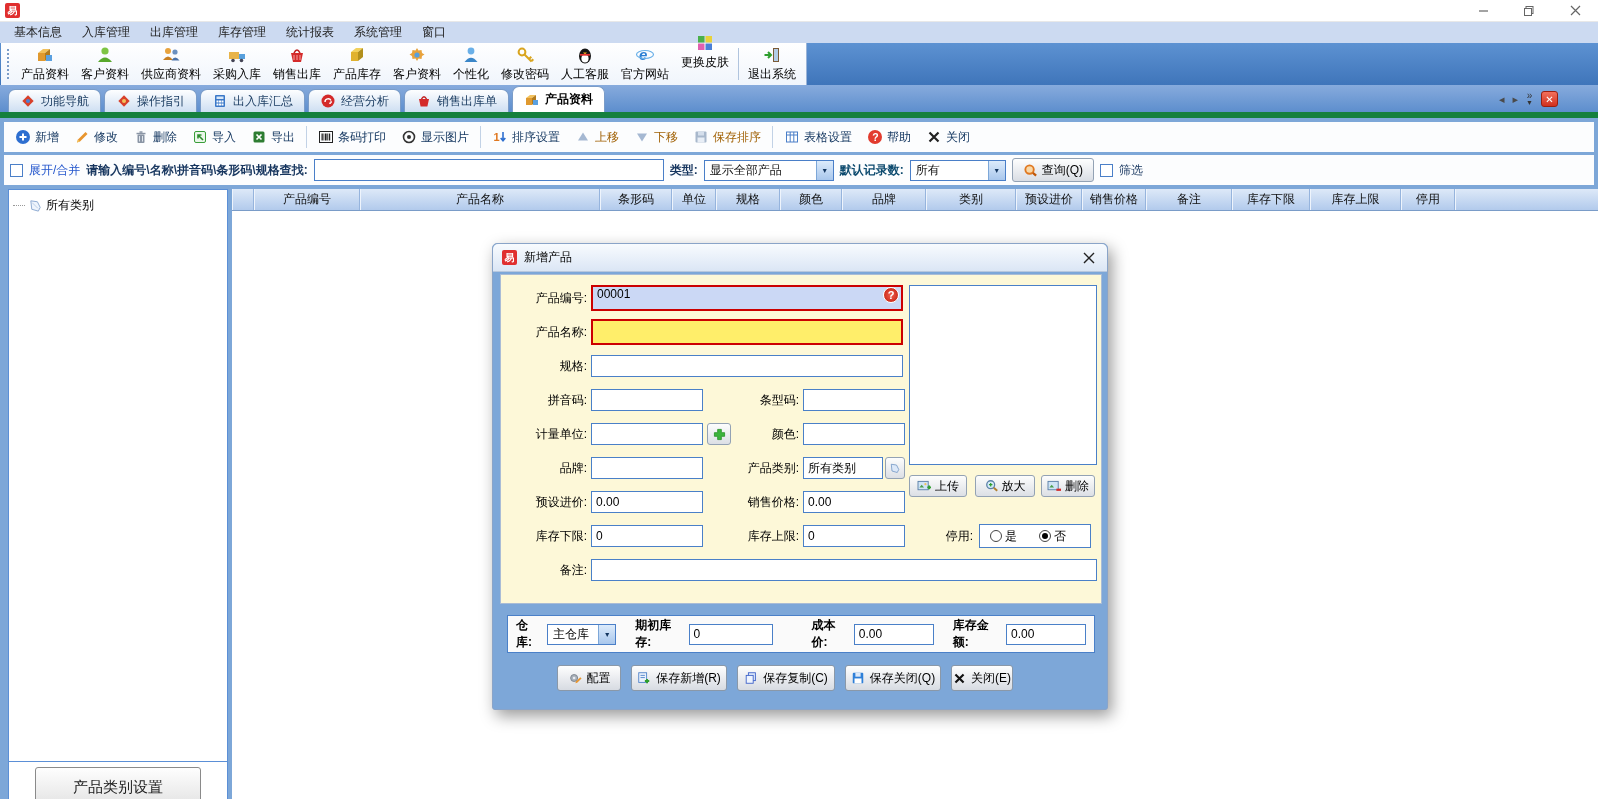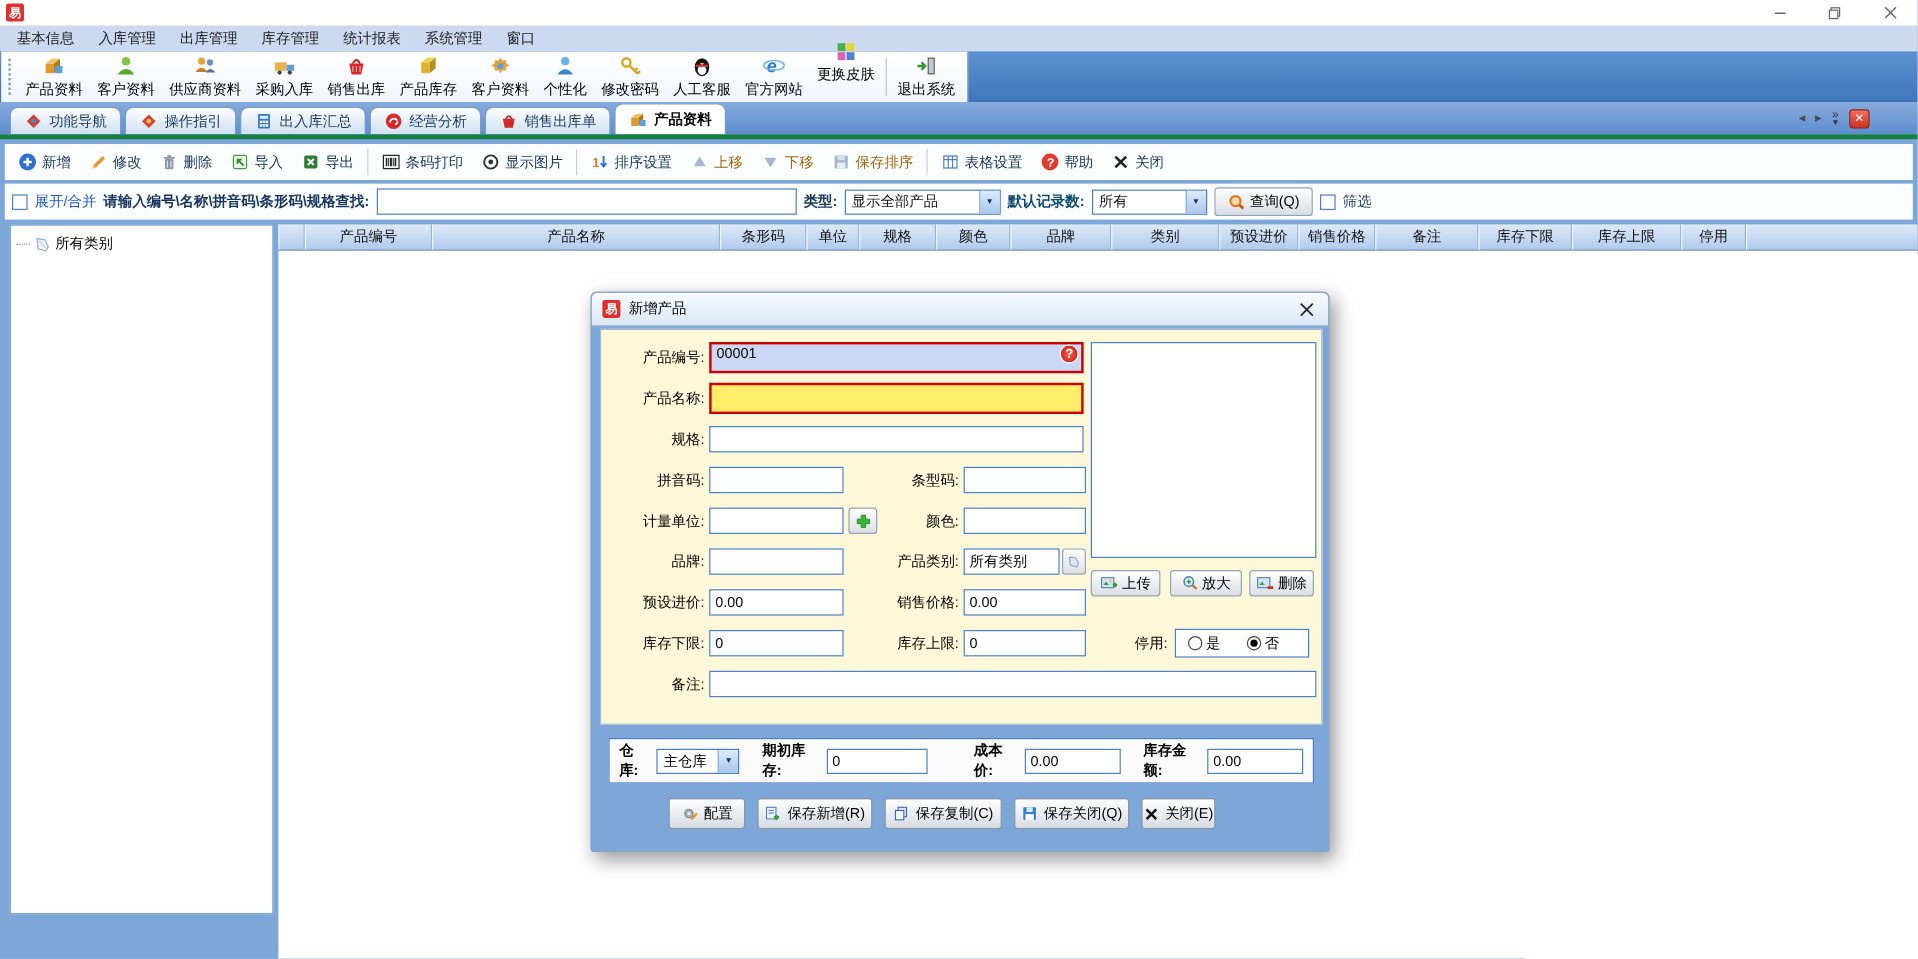--- a/index.html
+++ b/index.html
@@ -47,21 +47,21 @@
     border-radius:7px 7px 0 0; margin-right:3px; color:#17395f; cursor:default; }
   .tab svg { width:16px; height:16px; }
   .tab.active { height:26px; background:#fff; font-weight:bold; color:#000; }
   .tabctrl { margin-left:auto; display:flex; align-items:center; gap:8px; padding-right:40px; margin-bottom:5px; }
   .tc-arrow { color:#4a4a4a; font-size:11px; line-height:11px; }
   .tc-more { display:flex; flex-direction:column; align-items:center; line-height:7px; font-size:10px; color:#333; }
   .tc-close { width:17px; height:16px; background:linear-gradient(#f4705c,#d1301e); border:1px solid #9c1f10;
     border-radius:3px; color:#fff; font-size:10px; font-weight:bold; display:flex; align-items:center; justify-content:center; }
 
   
-  .content { position:absolute; top:112px; left:0; right:0; bottom:0; background:#7da7d8; border-top:4px solid #15803d; }
+  .content { position:absolute; top:112px; left:0; right:0; bottom:0; background:#7da7d8; border-top:6px solid #15803d; }
   .subtoolbar { position:absolute; top:4px; left:4px; right:4px; height:30px; background:#fcfdfe;
     display:flex; align-items:center; gap:1px; padding-left:4px; color:#12355f; }
   .sti { display:flex; align-items:center; gap:4px; padding:0 7px; cursor:default; }
   .sti svg { width:16px; height:16px; }
   .sti.disabled { color:#a16207; }
   .vsep { width:1px; height:22px; background:#c2d2e6; margin:0 3px; }
 
   .filterbar { position:absolute; top:37px; left:4px; right:4px; height:30px; background:#fcfdfe;
     display:flex; align-items:center; gap:6px; padding-left:6px; color:#111; }
   .cb { width:13px; height:13px; border:1px solid #4a7fc8; background:#fff; flex:none; }
@@ -477,20 +477,23 @@
   <div class="sidebar">
     <div class="treeitem">
       <span class="treedots"></span>
       <svg width="15" height="15" viewBox="0 0 16 16">
           <path d="M3 3 l7 1 3 6 -2 4 -7 -2 z" fill="#eef4fc" stroke="#8aa8d0"></path>
           <path d="M4.5 5 l6 6" stroke="#b8cce4" stroke-width="1"></path>
         </svg>
       <span>所有类别</span>
     </div>
   </div>
+  <div class="sidebar-bottom">
+    <button class="catbtn">产品类别设置</button>
+  </div>
 
   <div class="gridhead">
     <span class="gh" style="width:22px"></span>
     <span class="gh" style="width:106px">产品编号</span>
     <span class="gh" style="width:240px">产品名称</span>
     <span class="gh" style="width:72px">条形码</span>
     <span class="gh" style="width:44px">单位</span>
     <span class="gh" style="width:64px">规格</span>
     <span class="gh" style="width:62px">颜色</span>
     <span class="gh" style="width:84px">品牌</span>

